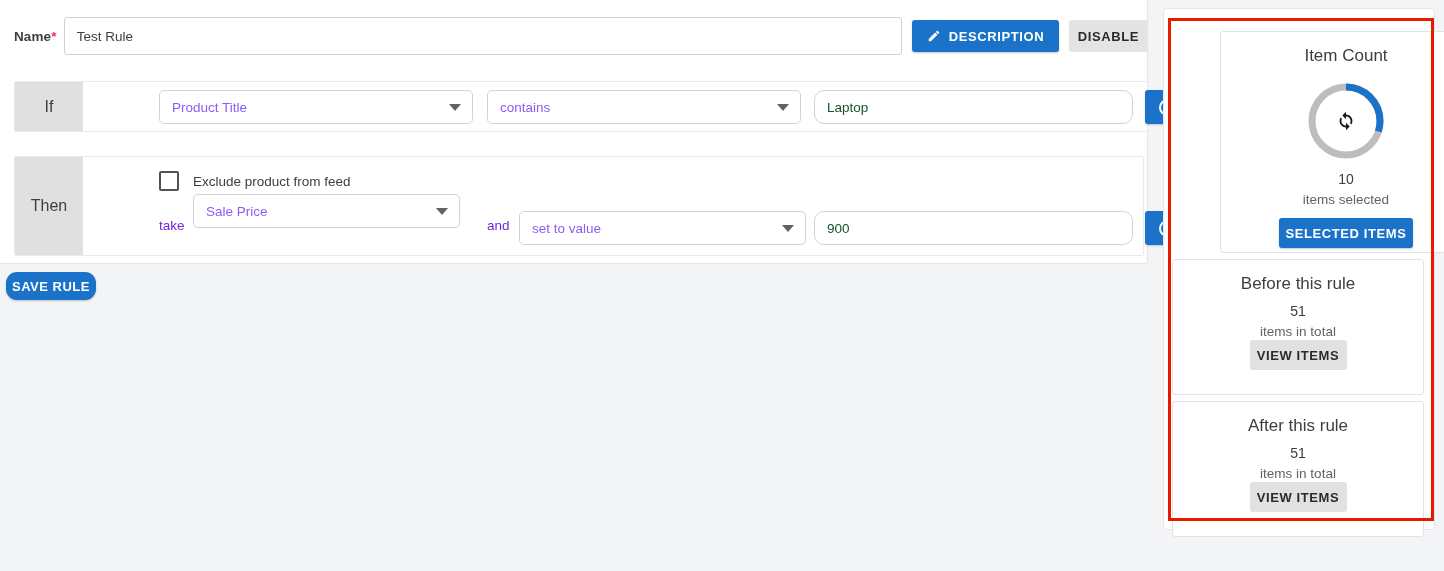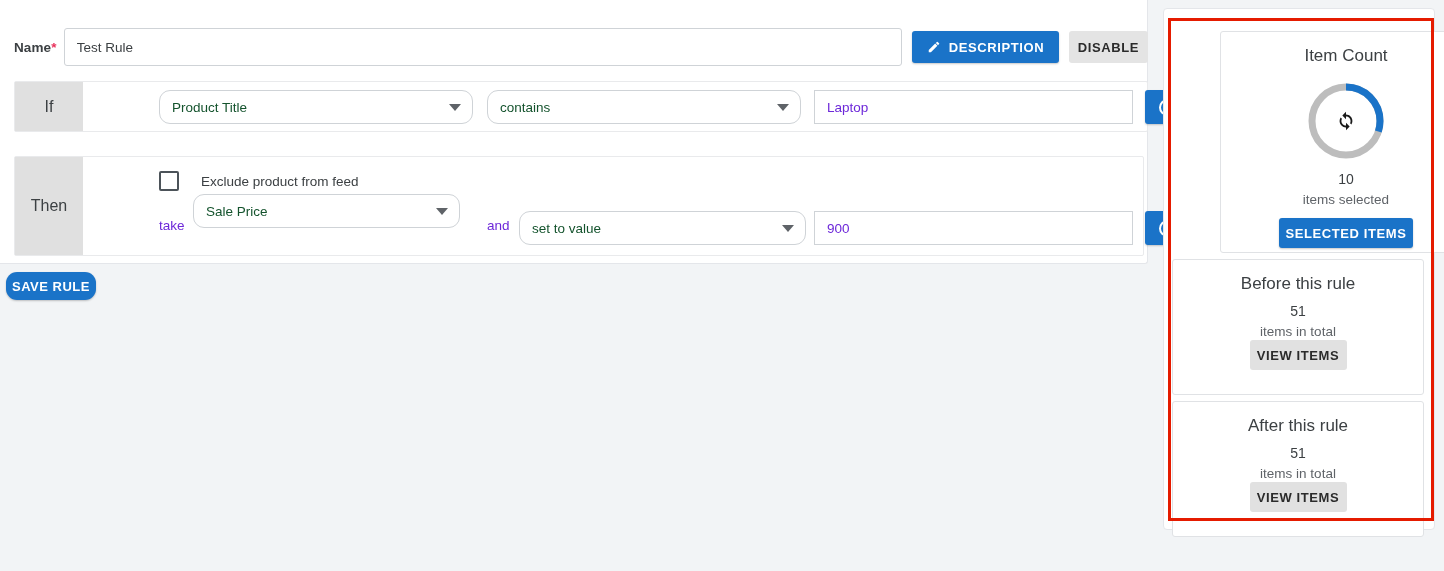--- a/index.html
+++ b/index.html
@@ -23,21 +23,21 @@
     width: 1148px; height: 264px;
     background: #ffffff;
     border: 1px solid #e4e6ea;
     border-top: none; border-left: none;
     border-radius: 0 0 3px 0;
   }
 
   
   .name-row {
     position: absolute;
-    left: 0; top: 28px;
+    left: 0; top: 17px;
     width: 1148px; height: 38px;
     display: flex;
     align-items: center;
   }
   .name-label {
     width: 64px;
     padding-left: 14px;
     font-size: 13.5px;
     font-weight: bold;
     color: #3c4043;
@@ -116,47 +116,47 @@
   .block-body {
     flex: 1;
     position: relative;
     padding: 0;
   }
 
   .sel {
     position: relative;
     height: 34px;
     border: 1px solid #cfd3d7;
-    border-radius: 11px;
+    border-radius: 5px;
     background: #fff;
     display: flex;
     align-items: center;
     padding: 0 30px 0 12px;
     font-size: 13.5px;
-    color: #14532d;
+    color: #8b5cf6;
     cursor: pointer;
     user-select: none;
   }
   .sel .caret {
     position: absolute;
     right: 11px; top: 50%;
     margin-top: -3px;
     width: 0; height: 0;
     border-left: 6px solid transparent;
     border-right: 6px solid transparent;
     border-top: 7px solid #5f6368;
   }
   .txtin {
     height: 34px;
     border: 1px solid #cfd3d7;
-    border-radius: 0;
+    border-radius: 10px;
     background: #fff;
     padding: 0 12px;
     font-size: 13.5px;
-    color: #6d28d9;
+    color: #14532d;
     font-family: "Liberation Sans", sans-serif;
     outline: none;
   }
 
   .plus-btn {
     height: 34px;
     width: 62px;
     background: #1a73c8;
     border: none;
     border-radius: 3px;
@@ -190,21 +190,21 @@
 
   
   #if-field1 { position: absolute; left: 76px; top: 8px; width: 314px; }
   #if-field2 { position: absolute; left: 404px; top: 8px; width: 314px; }
   #if-field3 { position: absolute; left: 731px; top: 8px; width: 319px; }
   #if-plus   { position: absolute; left: 1062px; top: 8px; }
 
   
   .check-row {
     position: absolute; left: 76px; top: 14px;
-    display: flex; align-items: center; gap: 22px;
+    display: flex; align-items: center; gap: 14px;
   }
   .checkbox {
     width: 20px; height: 20px;
     border: 2px solid #4c5359;
     border-radius: 2px;
     background: #fff;
     cursor: pointer;
   }
   .check-label { font-size: 13.5px; color: #3c4043; }
 

